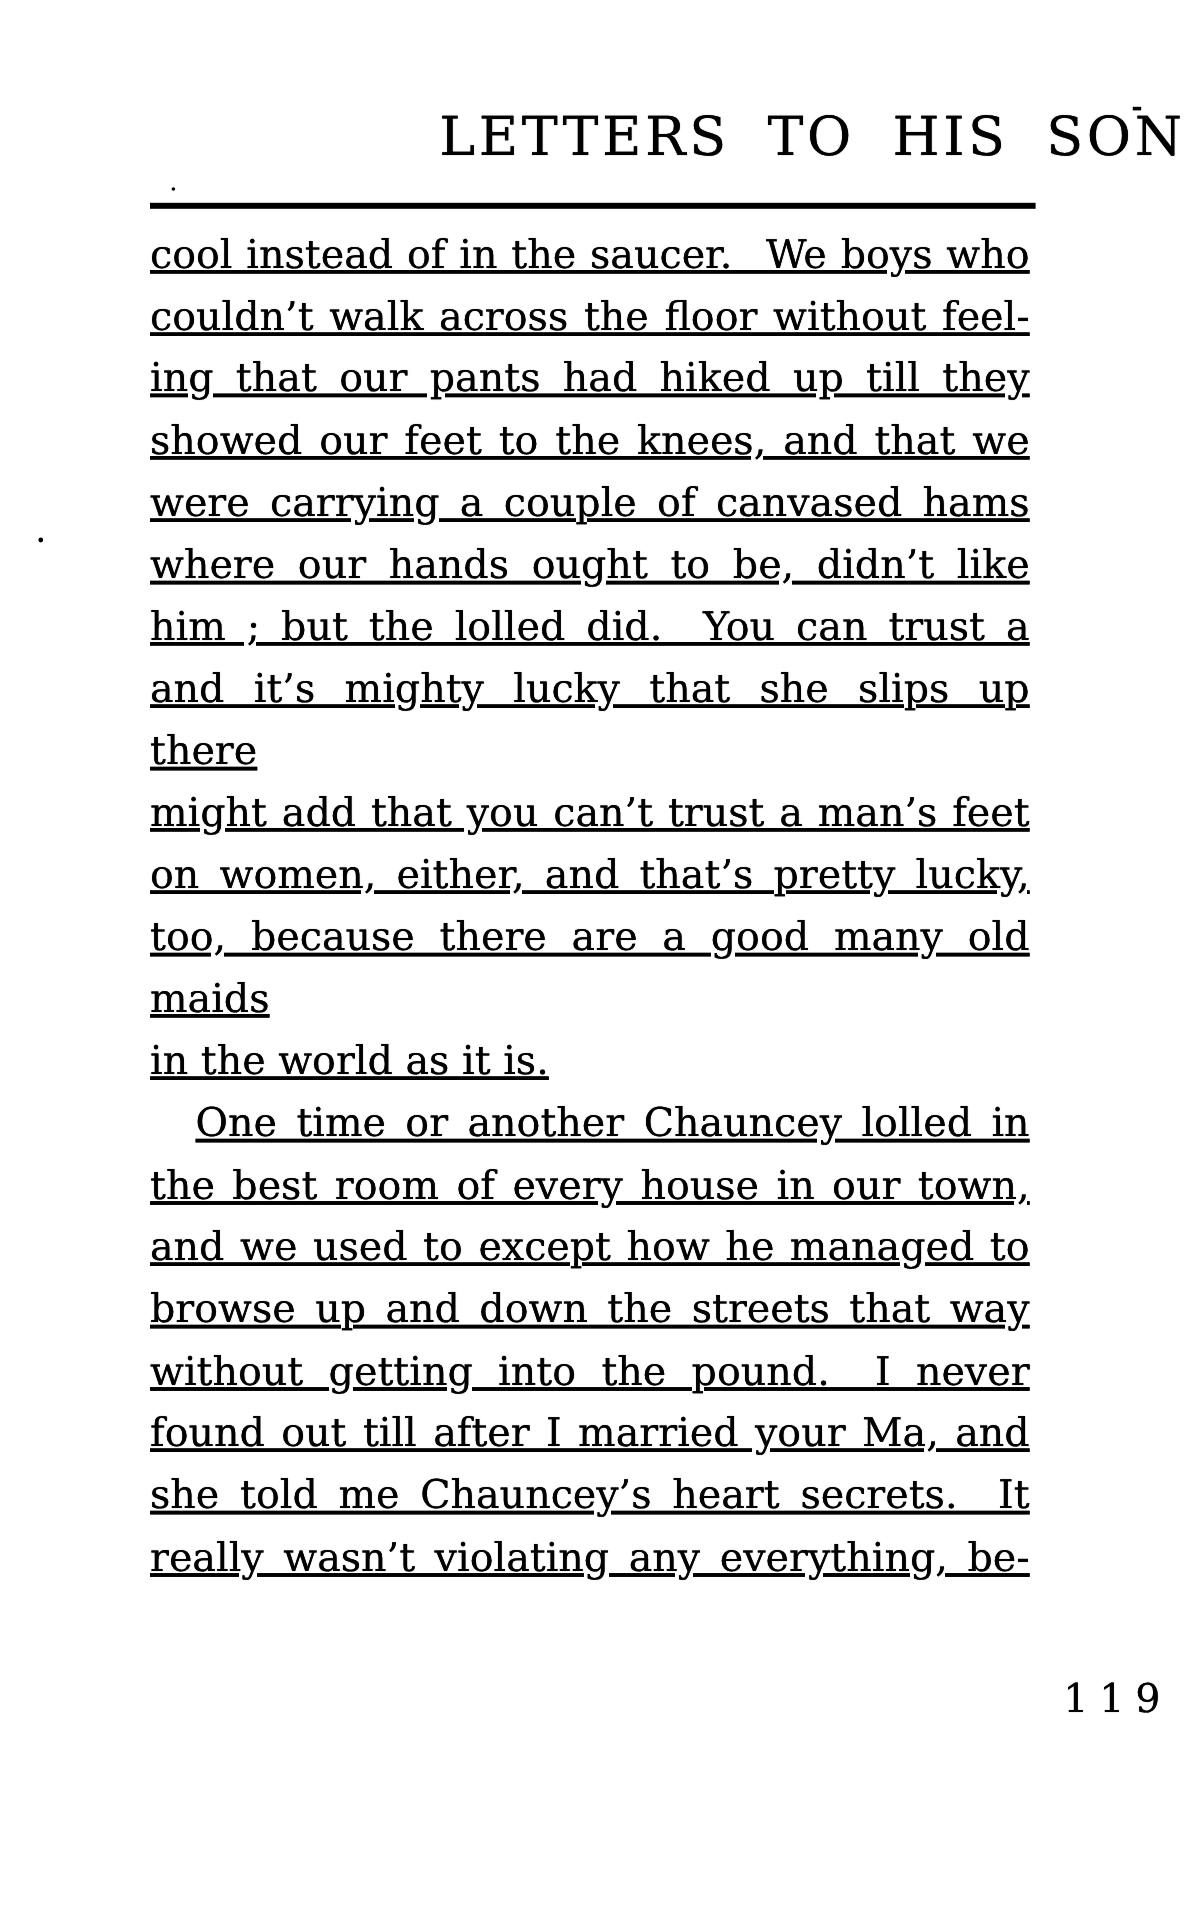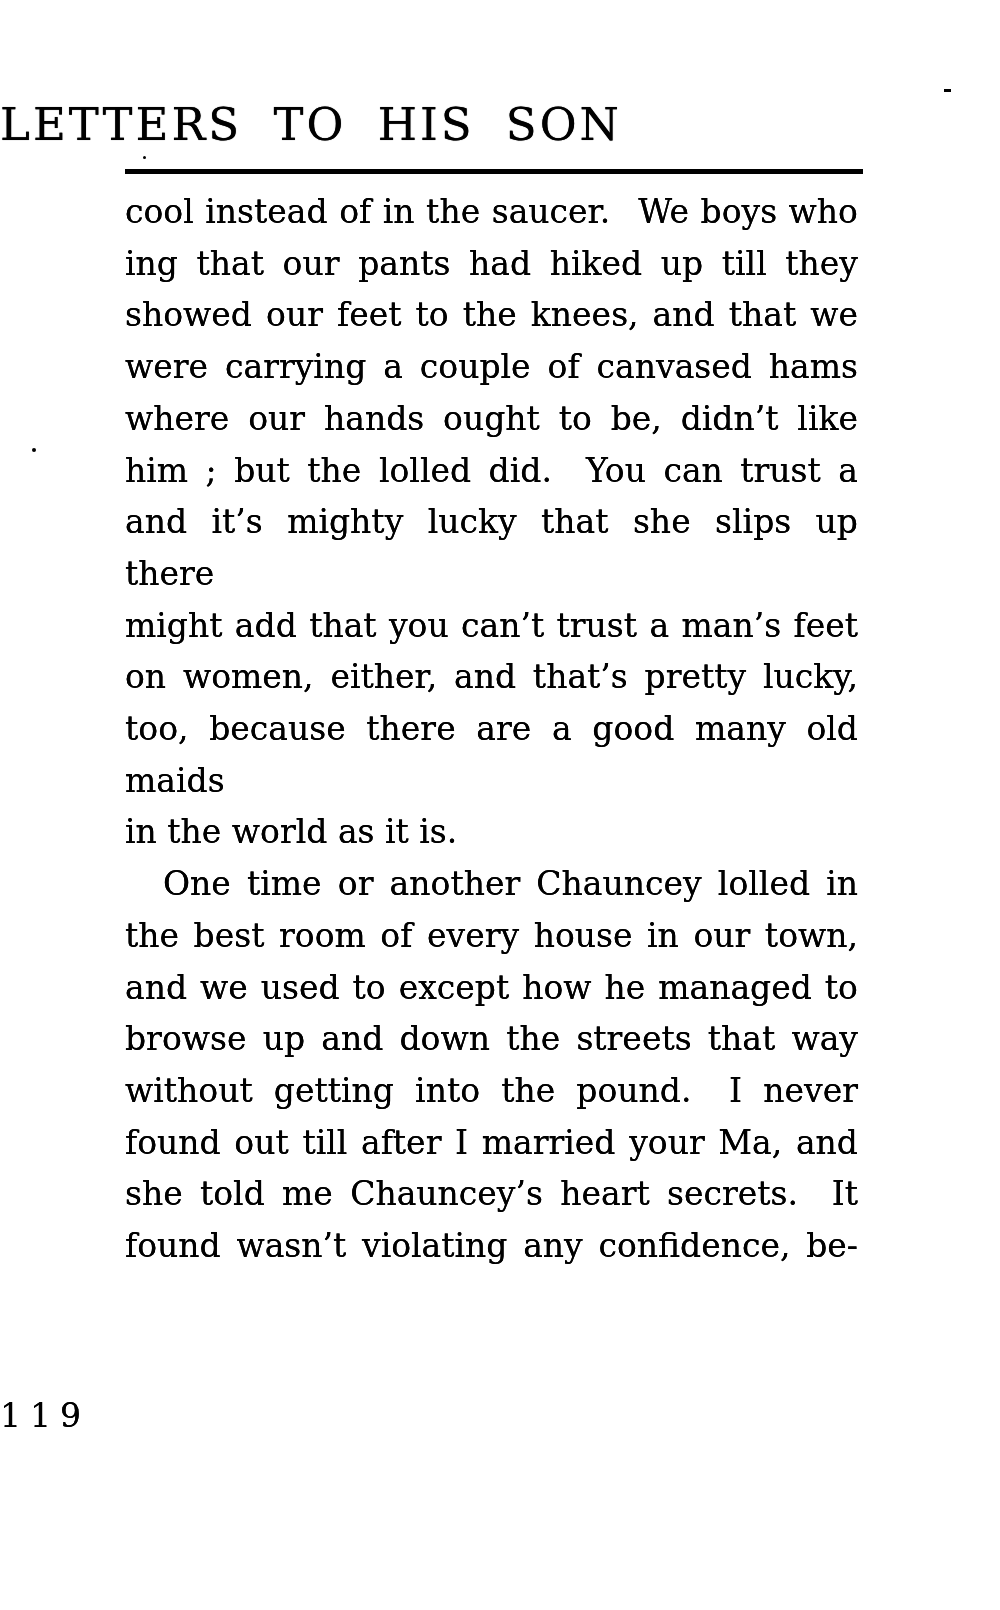--- a/index.html
+++ b/index.html
@@ -3,47 +3,48 @@
 <meta charset="utf-8">
 <style>
   :root { --ink:#000000; --paper:#ffffff; }
   * { margin:0; padding:0; box-sizing:border-box; }
   html,body { width:1000px; height:1610px; background:var(--paper); }
   body { font-family:"DejaVu Serif", serif; color:var(--ink); position:relative; overflow:hidden; }
 
   .page { position:absolute; inset:0; }
 
   .header {
-    position:absolute; top:98px; left:0; width:988px;
-    text-align:left; font-size:45px; letter-spacing:3px; word-spacing:14px;
+    position:absolute; top:87px; left:0; width:988px;
+    text-align:right; font-size:45px; letter-spacing:3px; word-spacing:14px;
     text-shadow:0 0 0.7px var(--ink);
     white-space:nowrap;
   }
 
   .rule {
     position:absolute; left:125px; top:169px; width:738px; height:5px;
     background:var(--ink);
   }
 
   .body-block {
     position:absolute; left:125px; top:186px; width:733px;
     font-size:33px; line-height:51.7px;
     text-shadow:0 0 0.6px var(--ink);
+    text-decoration:underline;
   }
   .text-line {
     text-align:justify;
     text-align-last:justify;
     white-space:normal;
   }
   .text-line.para-end { text-align-last:left; }
   .text-line.indent { text-indent:38px; }
 
   .folio {
     position:absolute; top:1396px; left:0; width:976px;
-    text-align:left; font-size:33px; letter-spacing:9px;
+    text-align:right; font-size:33px; letter-spacing:9px;
     font-feature-settings:"onum";
     text-shadow:0 0 0.6px var(--ink);
   }
 
   .speck { position:absolute; background:var(--ink); }
   .speck.dot { border-radius:50%; }
 </style>
 </head>
 <body>
 
@@ -51,40 +52,41 @@
 
   <div class="header">
     <span>LETTERS TO HIS SON</span>
   </div>
 
   <div class="rule"></div>
 
   <div class="body-block">
       <div>
         <div class="text-line">cool instead of in the saucer.  We boys who</div>
+        <div class="text-line">couldn’t walk across the floor without feel-</div>
         <div class="text-line">ing that our pants had hiked up till they</div>
         <div class="text-line">showed our feet to the knees, and that we</div>
         <div class="text-line">were carrying a couple of canvased hams</div>
         <div class="text-line">where our hands ought to be, didn’t like</div>
         <div class="text-line">him ; but the lolled did.  You can trust a</div>
         <div class="text-line">and it’s mighty lucky that she slips up there</div>
         <div class="text-line">might add that you can’t trust a man’s feet</div>
         <div class="text-line">on women, either, and that’s pretty lucky,</div>
         <div class="text-line">too, because there are a good many old maids</div>
         <div class="text-line para-end">in the world as it is.</div>
       </div>
       <div>
         <div class="text-line indent">One time or another Chauncey lolled in</div>
         <div class="text-line">the best room of every house in our town,</div>
         <div class="text-line">and we used to except how he managed to</div>
         <div class="text-line">browse up and down the streets that way</div>
         <div class="text-line">without getting into the pound.  I never</div>
         <div class="text-line">found out till after I married your Ma, and</div>
         <div class="text-line">she told me Chauncey’s heart secrets.  It</div>
-        <div class="text-line">found wasn’t violating any confidence, be-</div>
+        <div class="text-line">really wasn’t violating any everything, be-</div>
       </div>
     </div>
 
   <div class="folio">119</div>
 
   <div>
       <div class="speck" style="left: 944px; top: 89px; width: 7px; height: 3px;"></div>
       <div class="speck dot" style="left: 143px; top: 156px; width: 3px; height: 3px;"></div>
       <div class="speck dot" style="left: 32px; top: 448px; width: 4px; height: 4px;"></div>
     </div>

